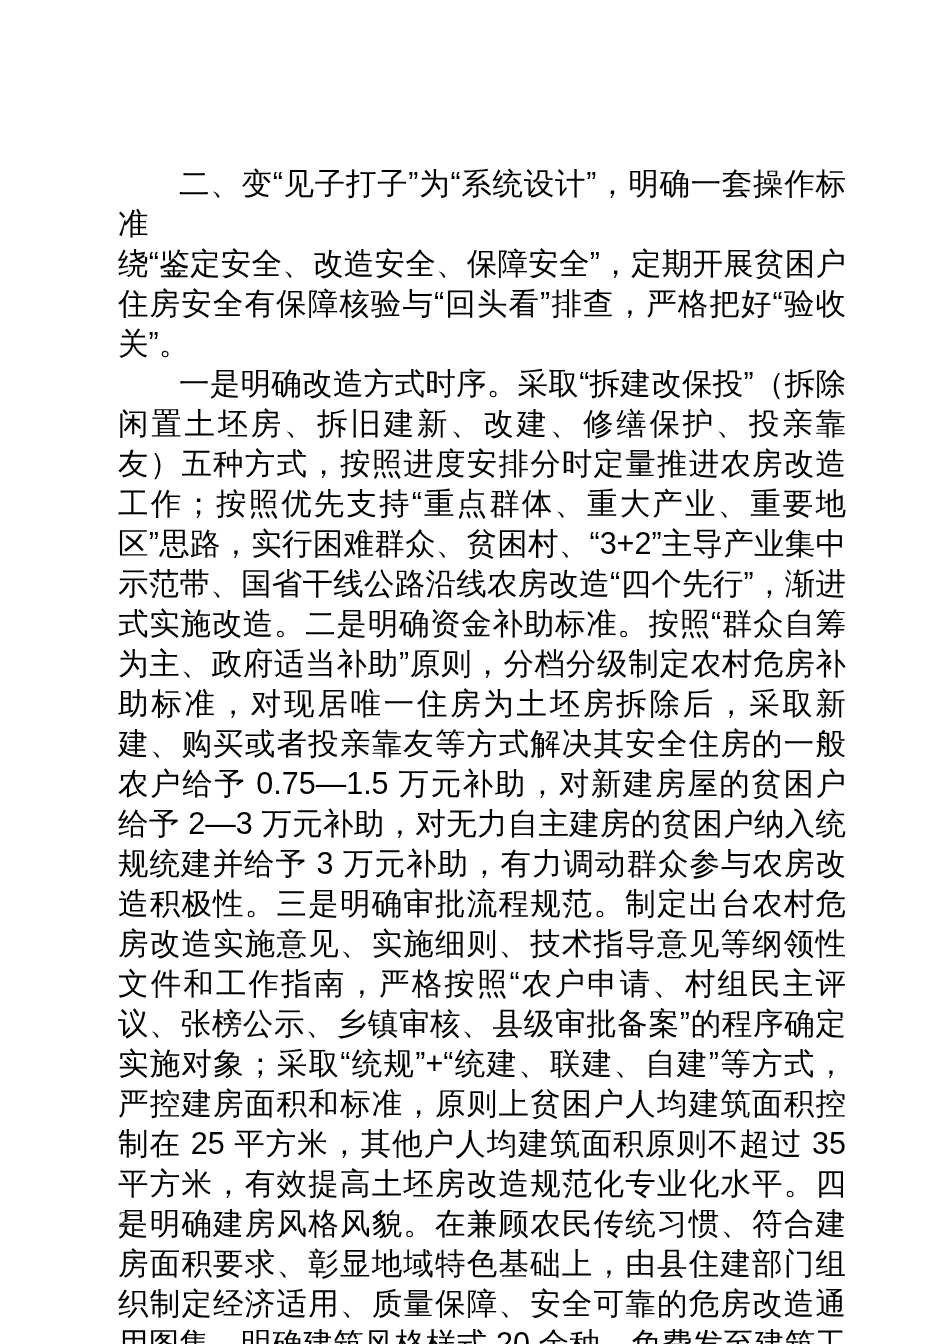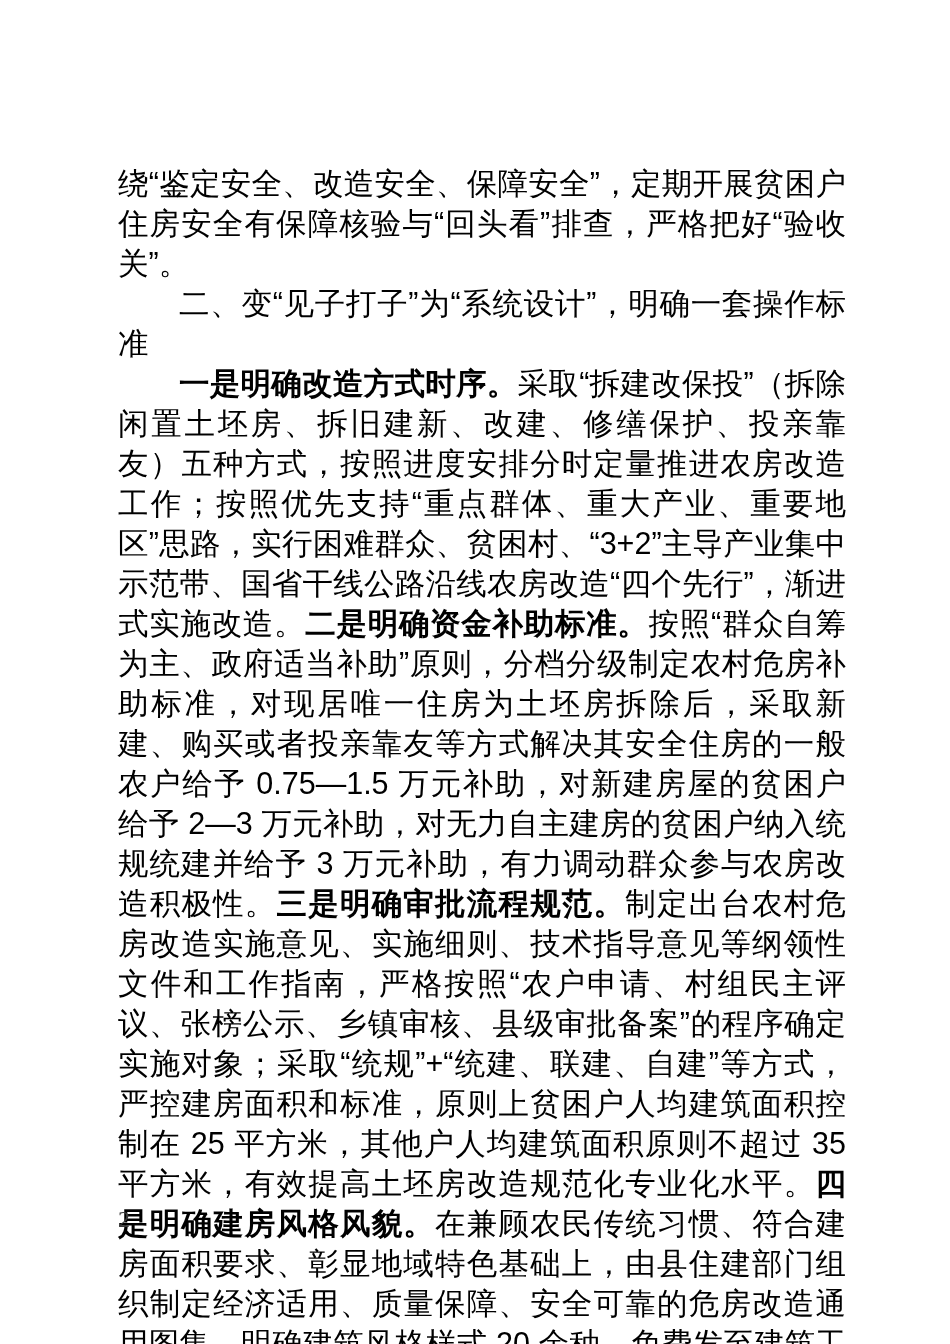--- a/index.html
+++ b/index.html
@@ -33,38 +33,38 @@
     text-align: justify;
     text-justify: inter-ideograph;
     letter-spacing: 0;
     word-break: break-all;
     font-weight: normal;
   }
   .para.indent {
     text-indent: 2em;
   }
   .runin {
-    font-weight: bold;
+    font-weight: normal;
   }
   .page-number {
     position: absolute;
     left: 118px;
     top: 1204px;
     font-family: "Liberation Serif", "DejaVu Serif", serif;
     font-size: 24px;
     line-height: 30px;
     color: #3a3a3a;
   }
 </style>
 </head>
 <body>
 
 <div class="page">
 
   <div class="text-column">
+      <p class="para indent"><span>二、变“见子打子”为“系统设计”，明确一套操作标准</span></p>
       <p class="para"><span>绕“鉴定安全、改造安全、保障安全”，定期开展贫困户住房安全有保障核验与“回头看”排查，严格把好“验收关”。</span></p>
-      <p class="para indent"><span>二、变“见子打子”为“系统设计”，明确一套操作标准</span></p>
       <p class="para indent"><span class="runin">一是明确改造方式时序。</span><span>采取“拆建改保投”（拆除闲置土坯房、拆旧建新、改建、修缮保护、投亲靠友）五种方式，按照进度安排分时定量推进农房改造工作；按照优先支持“重点群体、重大产业、重要地区”思路，实行困难群众、贫困村、“3+2”主导产业集中示范带、国省干线公路沿线农房改造“四个先行”，渐进式实施改造。</span><span class="runin">二是明确资金补助标准。</span><span>按照“群众自筹为主、政府适当补助”原则，分档分级制定农村危房补助标准，对现居唯一住房为土坯房拆除后，采取新建、购买或者投亲靠友等方式解决其安全住房的一般农户给予 0.75—1.5 万元补助，对新建房屋的贫困户给予 2—3 万元补助，对无力自主建房的贫困户纳入统规统建并给予 3 万元补助，有力调动群众参与农房改造积极性。</span><span class="runin">三是明确审批流程规范。</span><span>制定出台农村危房改造实施意见、实施细则、技术指导意见等纲领性文件和工作指南，严格按照“农户申请、村组民主评议、张榜公示、乡镇审核、县级审批备案”的程序确定实施对象；采取“统规”+“统建、联建、自建”等方式，严控建房面积和标准，原则上贫困户人均建筑面积控制在 25 平方米，其他户人均建筑面积原则不超过 35 平方米，有效提高土坯房改造规范化专业化水平。</span><span class="runin">四是明确建房风格风貌。</span><span>在兼顾农民传统习惯、符合建房面积要求、彰显地域特色基础上，由县住建部门组织制定经济适用、质量保障、安全可靠的危房改造通用图集、明确建筑风格样式 20 余种，免费发至建筑工匠、村“两委”，宣传引导农户选用适合本户实际情况的通用图集，有效统一农村危房改造风格，形成美丽宜居的“川西民居”新范式。</span></p>
     </div>
 
   <div class="page-number">2</div>
 
 </div>
 
 </body></html>

